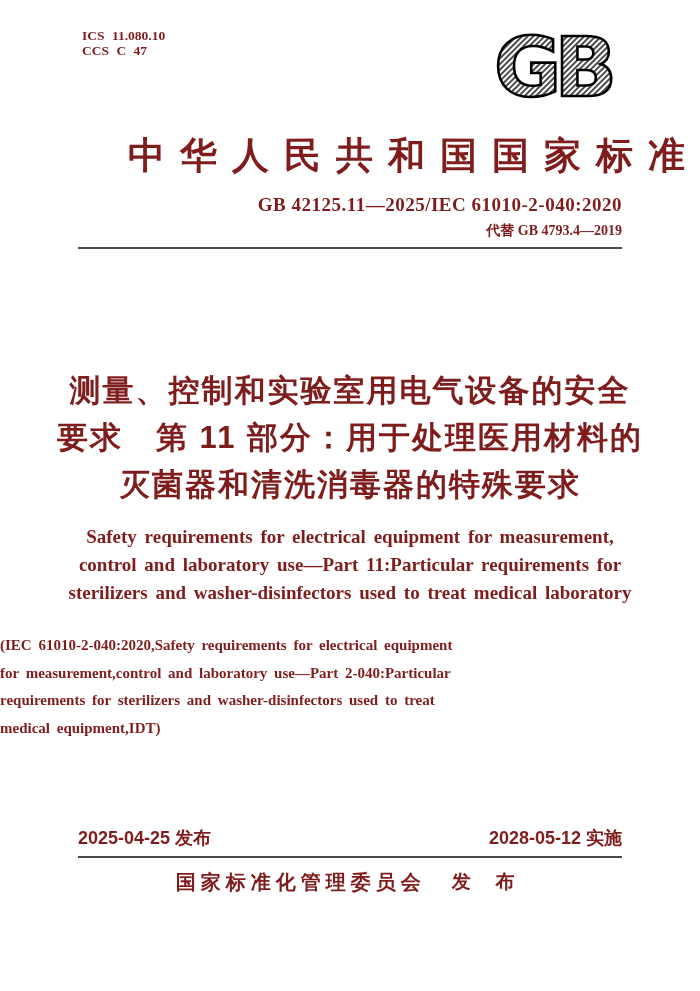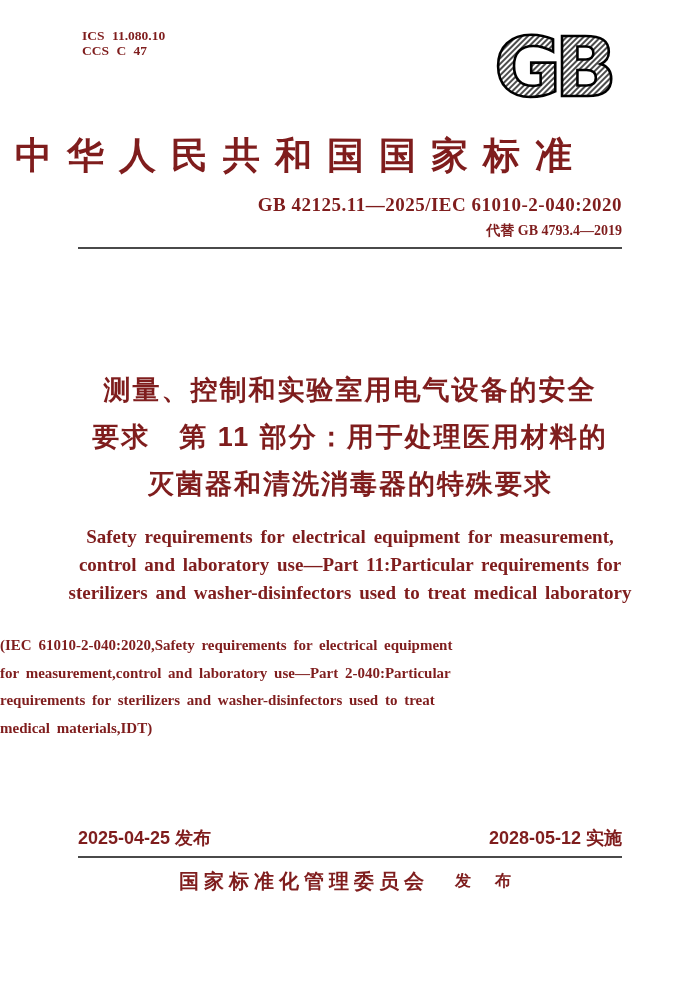--- a/index.html
+++ b/index.html
@@ -20,21 +20,21 @@
     font-weight:bold; font-size:13.5px; line-height:15px;
     word-spacing:4px;
   }
 
   
   .logo { position:absolute; top:26px; right:76px; width:144px; height:84px; }
 
   
   .heading {
     position:absolute; top:131px; left:0; width:100%;
-    text-align:left;
+    text-align:right;
     font-family:"DejaVu Serif","Liberation Serif", serif;
     font-weight:bold; font-size:37px;
     letter-spacing:15px; text-indent:15px;
     white-space:nowrap;
   }
 
   .std-code {
     position:absolute; top:194px; right:78px;
     font-family:"Liberation Serif", serif;
     font-weight:bold; font-size:19px; letter-spacing:.5px;
@@ -45,21 +45,21 @@
     font-weight:bold; font-size:14px;margin-left:32px;
   }
 
   .rule { position:absolute; left:78px; width:544px; height:2px; background:#4a4a4a; }
   .rule-top { top:247px; }
   .rule-bottom { top:856px; }
 
   .title-cn {
     position:absolute; top:367px; left:0; width:100%;
     text-align:center;
-    font-weight:bold; font-size:27px; line-height:47px;
+    font-weight:bold; font-size:31px; line-height:47px;
     letter-spacing:2px;
     font-family:"Liberation Sans", sans-serif;
   }
 
   .title-en {
     position:absolute; top:523px; left:0; width:100%;
     text-align:center;
     font-family:"Liberation Serif", serif;
     font-weight:bold; font-size:19px; line-height:28px;
     word-spacing:3px;
@@ -86,21 +86,21 @@
   }
   .issuer-names {
     text-align:center;
     font-family:"Liberation Serif", serif;
     font-weight:bold; font-size:20px; line-height:24px;
     letter-spacing:5px;
   }
   .publish-label {
     margin-left:26px;
     font-family:"Liberation Serif", serif;
-    font-weight:bold; font-size:16px; letter-spacing:10px;
+    font-weight:bold; font-size:19px; letter-spacing:10px;
     white-space:nowrap;
   }
 </style>
 </head>
 <body>
 
 <div class="page">
 
   <div class="codes">
     <div>ICS 11.080.10</div>
@@ -135,21 +135,21 @@
   <div class="title-en">
     <div>Safety requirements for electrical equipment for measurement,</div>
     <div>control and laboratory use—Part 11:Particular requirements for</div>
     <div>sterilizers and washer-disinfectors used to treat medical laboratory</div>
   </div>
 
   <div class="adoption">
     <div>(IEC 61010-2-040:2020,Safety requirements for electrical equipment</div>
     <div>for measurement,control and laboratory use—Part 2-040:Particular</div>
     <div>requirements for sterilizers and washer-disinfectors used to treat</div>
-    <div>medical materials,IDT)</div>
+    <div>medical equipment,IDT)</div>
   </div>
 
   <div class="dates">
     <div>2025-04-25 发布</div>
     <div>2028-05-12 实施</div>
   </div>
 
   <div class="rule rule-bottom"></div>
 
   <div class="issuer">

